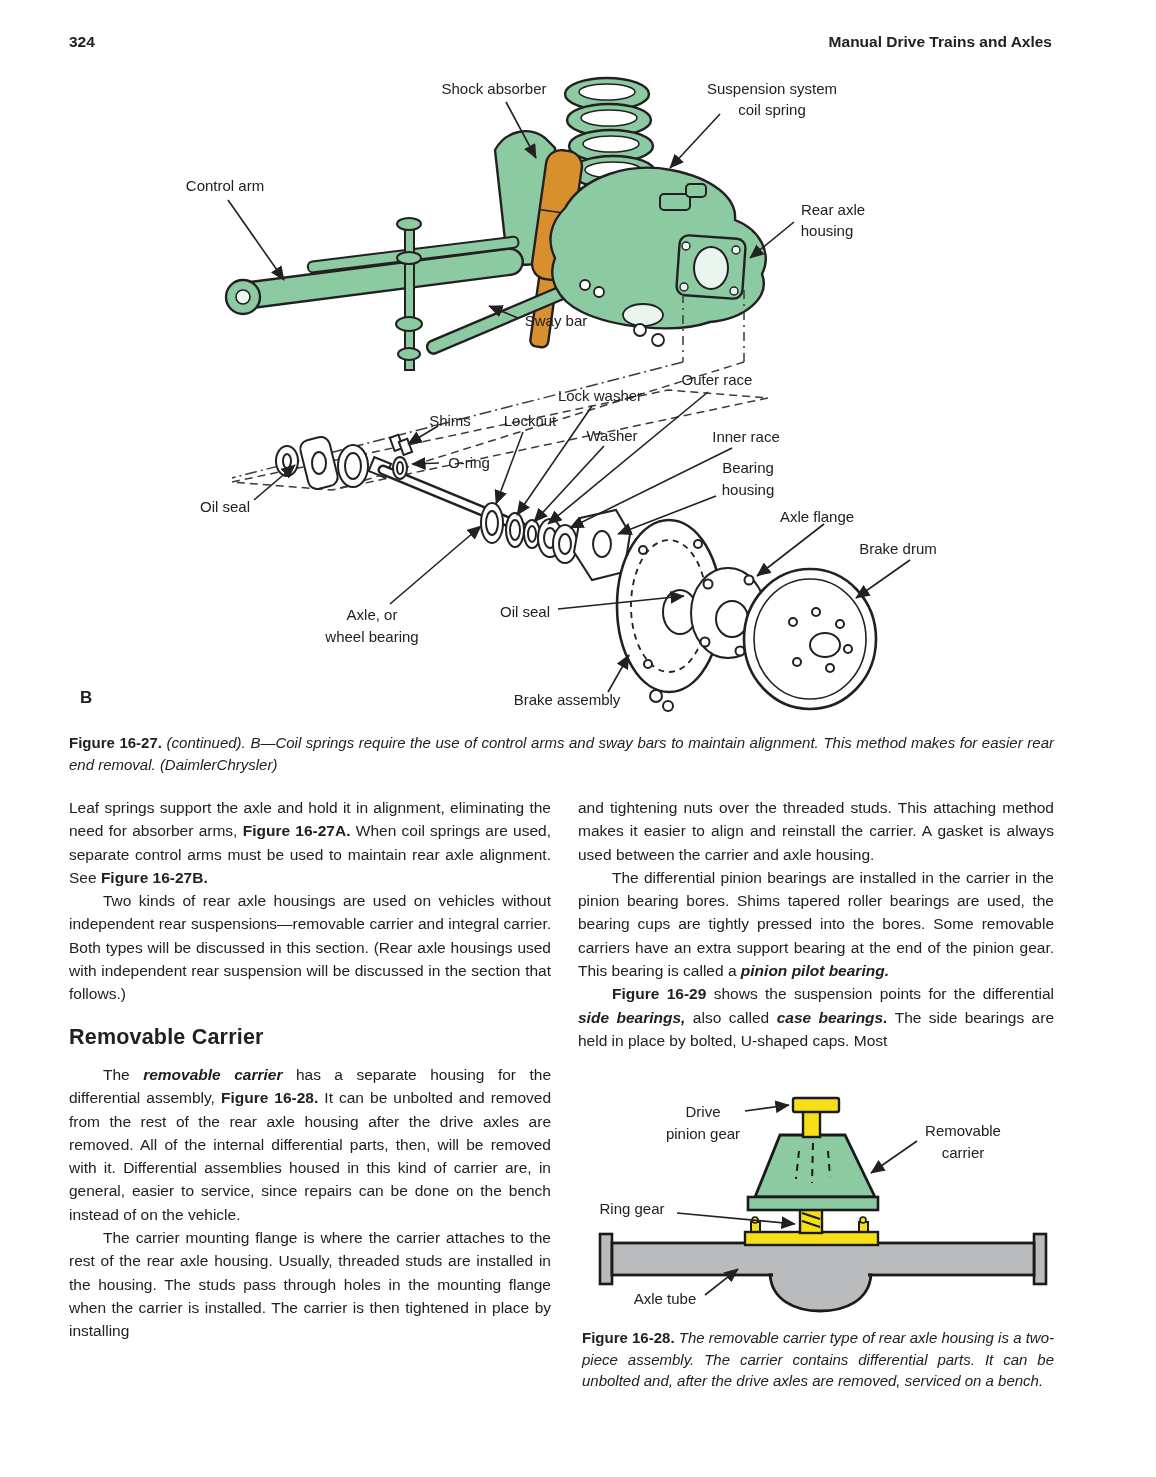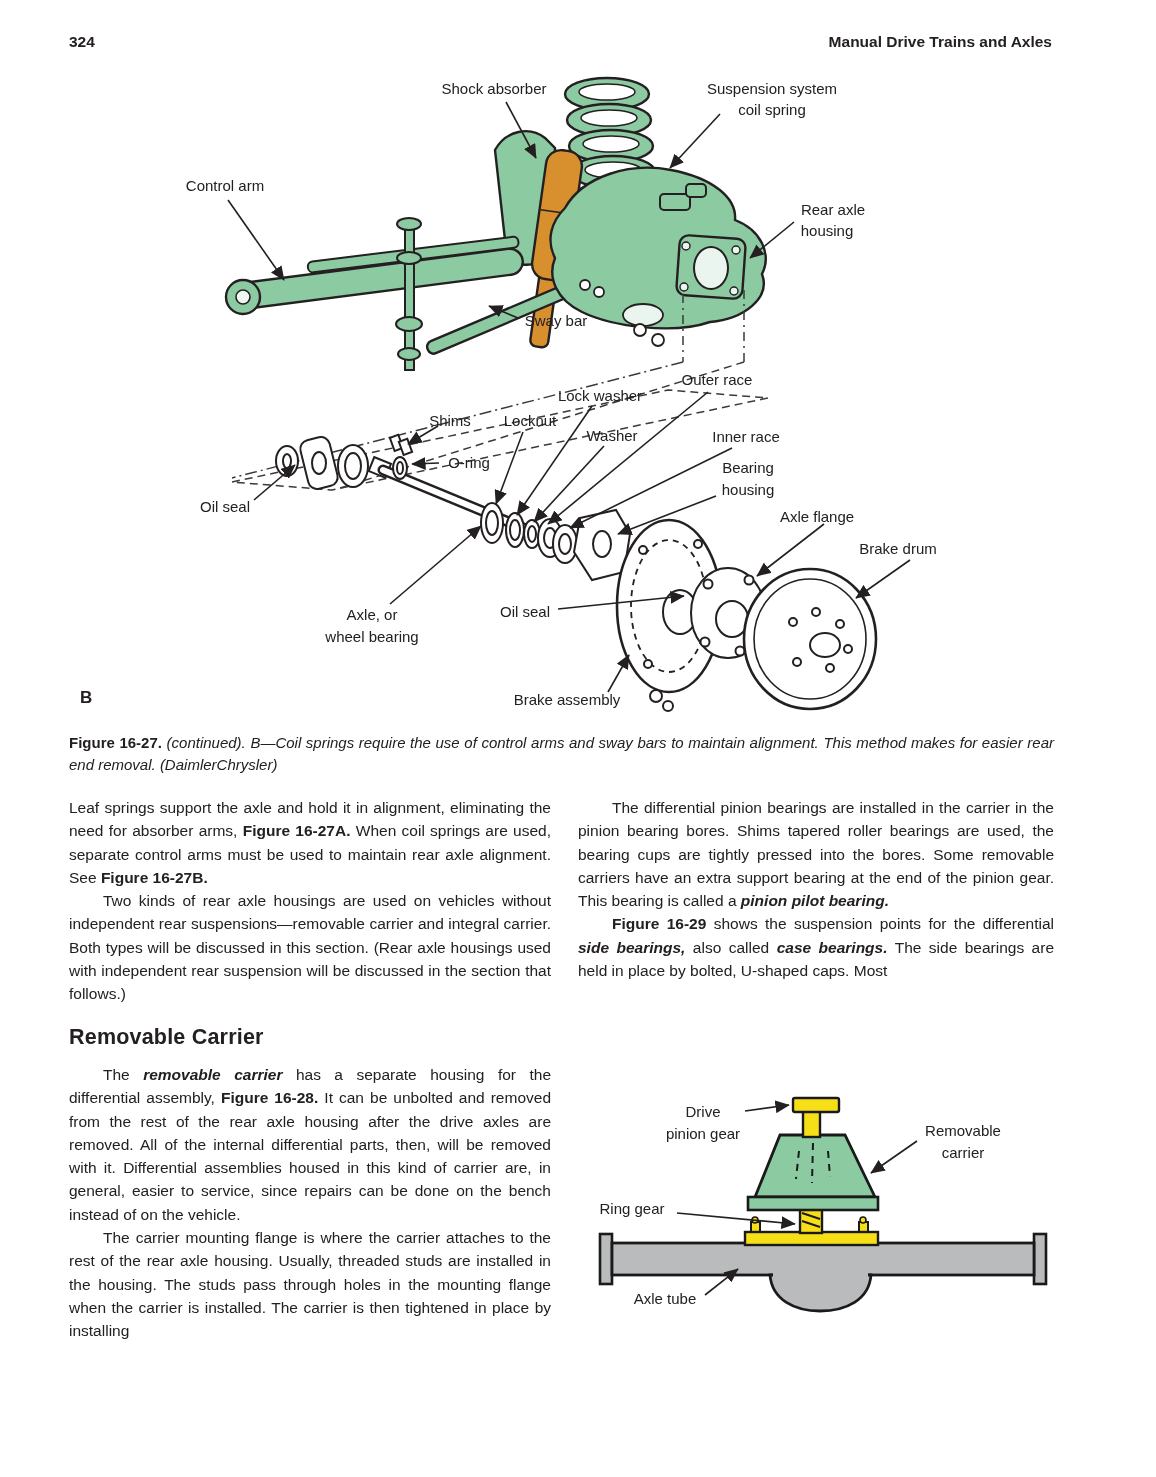--- a/index.html
+++ b/index.html
@@ -261,20 +261,21 @@
 
   <div class="col" style="left:69px;top:796px;width:482px;">
     <p><span>Leaf springs support the axle and hold it in alignment, eliminating the need for absorber arms, </span><span class="b">Figure 16-27A.</span><span> When coil springs are used, separate control arms must be used to maintain rear axle alignment. See </span><span class="b">Figure 16-27B.</span></p>
     <p class="ind"><span>Two kinds of rear axle housings are used on vehicles without independent rear suspensions—removable carrier and integral carrier. Both types will be discussed in this section. (Rear axle housings used with independent rear suspension will be discussed in the section that follows.)</span></p>
     <h2>Removable Carrier</h2>
     <p class="ind"><span>The </span><span class="b i">removable carrier</span><span> has a separate housing for the differential assembly, </span><span class="b">Figure 16-28.</span><span> It can be unbolted and removed from the rest of the rear axle housing after the drive axles are removed. All of the internal differential parts, then, will be removed with it. Differential assemblies housed in this kind of carrier are, in general, easier to service, since repairs can be done on the bench instead of on the vehicle.</span></p>
     <p class="ind"><span>The carrier mounting flange is where the carrier attaches to the rest of the rear axle housing. Usually, threaded studs are installed in the housing. The studs pass through holes in the mounting flange when the carrier is installed. The carrier is then tightened in place by installing</span></p>
   </div>
 
   <div class="col" style="left:578px;top:796px;width:476px;">
+    <p><span>and tightening nuts over the threaded studs. This attaching method makes it easier to align and reinstall the carrier. A gasket is always used between the carrier and axle housing.</span></p>
     <p class="ind"><span>The differential pinion bearings are installed in the carrier in the pinion bearing bores. Shims tapered roller bearings are used, the bearing cups are tightly pressed into the bores. Some removable carriers have an extra support bearing at the end of the pinion gear. This bearing is called a </span><span class="b i">pinion pilot bearing.</span></p>
     <p class="ind"><span class="b">Figure 16-29</span><span> shows the suspension points for the differential </span><span class="b i">side bearings,</span><span> also called </span><span class="b i">case bearings.</span><span> The side bearings are held in place by bolted, U-shaped caps. Most</span></p>
   </div>
 
   <svg class="figsvg" style="left:585px;top:1085px;" width="500" height="238" viewBox="0 0 500 238">
     <defs>
       <marker id="ah28" markerWidth="10" markerHeight="8" refX="8.5" refY="4" orient="auto">
         <path d="M0,0 L9,4 L0,8 z" fill="#242021"></path>
       </marker>
     </defs>
@@ -324,14 +325,15 @@
     <g text-anchor="middle">
       <text x="118" y="32">Drive</text>
       <text x="118" y="54">pinion gear</text>
       <text x="378" y="51">Removable</text>
       <text x="378" y="73">carrier</text>
       <text x="47" y="129">Ring gear</text>
       <text x="80" y="219">Axle tube</text>
     </g>
   </svg>
 
+  <div class="cap" style="left:582px;top:1327px;width:472px;"><span class="b">Figure 16-28.</span><span class="i"> The removable carrier type of rear axle housing is a two-piece assembly. The carrier contains differential parts. It can be unbolted and, after the drive axles are removed, serviced on a bench.</span></div>
 
 </div>
 
 </body></html>

